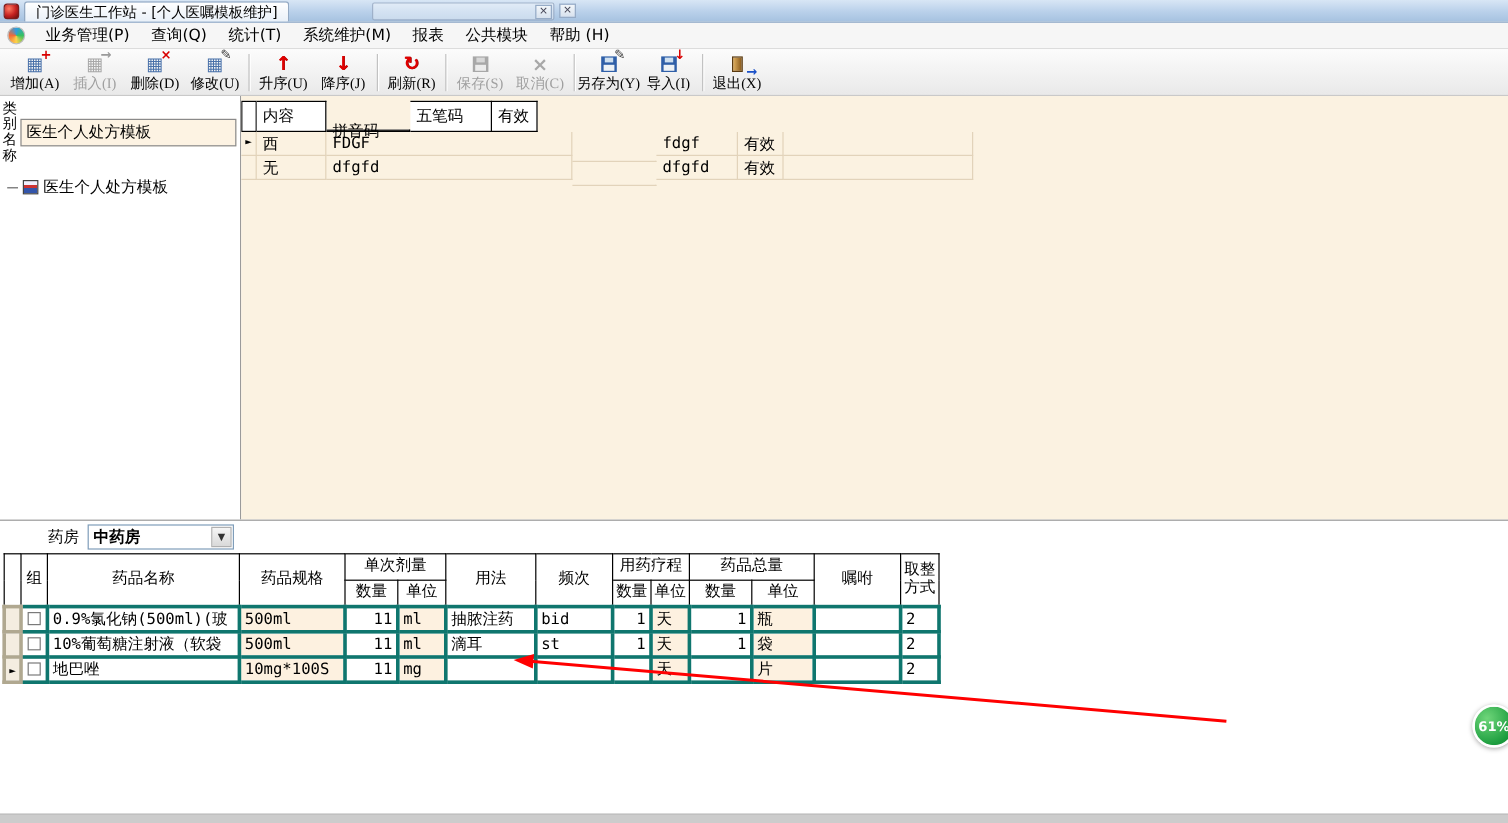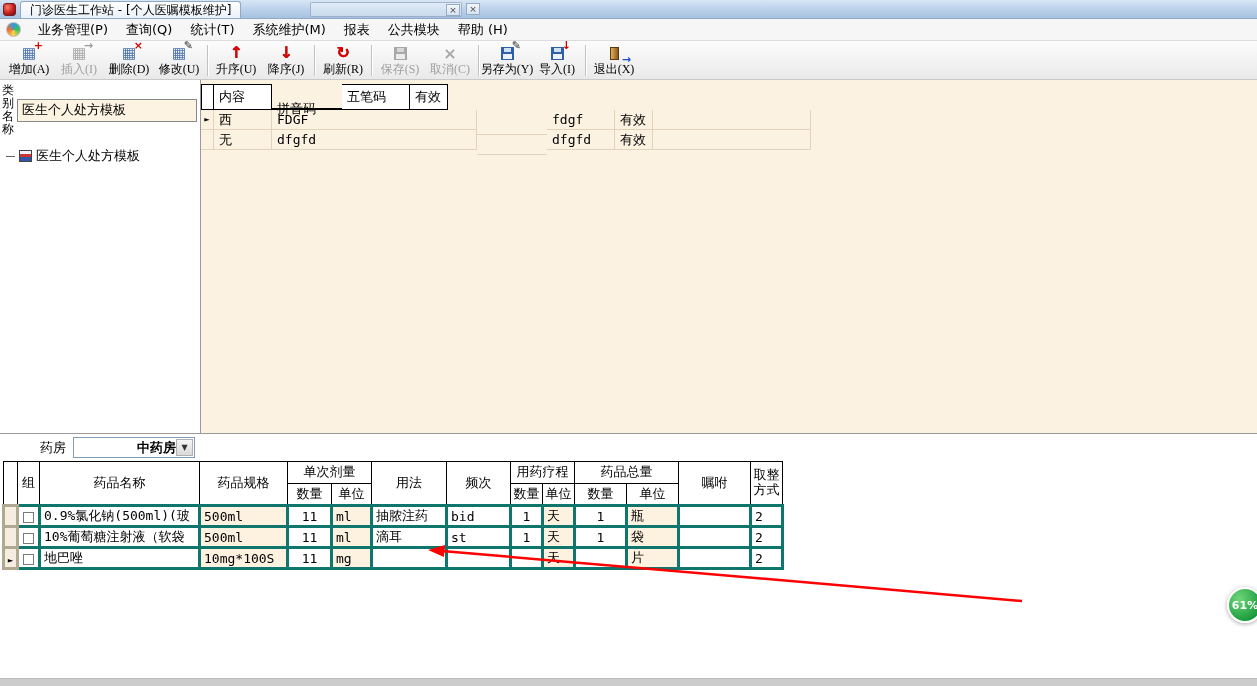--- a/index.html
+++ b/index.html
@@ -76,33 +76,33 @@
   .tg-c.gut{ padding:0; justify-content:center; border-left:1px solid #cbbd a4;}
   .w-g{ width:13px;} .w-c0{ width:58px;} .w-c1{ width:205px;} .w-c2{ width:70px;margin-top:24px;}
   .w-c3{ width:68px;} .w-c4{ width:38px;} .w-c5{ width:158px;}
   .marker{ font-size:9px; line-height:9px; color:#000;}
   
   .bottom{ height:253px; border-top:1px solid #9a9a9a; background:#fff; position:relative;}
   .pharm-row{ height:27px; display:flex; align-items:center; gap:7px; padding-left:9px;}
   .pharm-label{ font-size:13px;margin-left:31px;}
   .combo{ width:122px; height:21px; border:1px solid #7f9db9; background:#fff;
     display:flex; align-items:center;}
-  .combo-text{ flex:1; padding-left:4px; font-size:13px; font-weight:bold; white-space:nowrap;text-align:right;}
+  .combo-text{ flex:1; padding-left:4px; font-size:13px; font-weight:bold; white-space:nowrap;}
   .combo-arrow{ width:17px; height:17px; margin-right:1px; border:1px solid #b0b0b0;
     background:linear-gradient(#f6f6f6,#d9d9d9); font-size:8px; color:#333;
     display:flex; align-items:center; justify-content:center;}
   table.dgrid{ border-collapse:collapse; table-layout:fixed; margin-left:2px;}
   .dgrid th{ border:1px solid #000; background:#fff; font-weight:normal; font-size:13px;
     height:22px; padding:0 2px; line-height:1.15; white-space:normal;}
   .dgrid td{ border:3px solid #0f766e; height:20px; padding:0 3px;
     font-family:"DejaVu Sans Mono","DejaVu Sans",monospace; font-size:13px;
     white-space:nowrap; overflow:hidden;}
   .dgrid td.gut{ padding:0; text-align:center; background:#f4ede0; border-color:#b0a890;}
   .dgrid td.tint{ background:#fdf1e0;}
-  .dgrid td.r{ text-align:center;}
+  .dgrid td.r{ text-align:right;}
   .cb{ width:11px; height:11px; border:1px solid #7a7a7a; background:#fff; display:inline-block; vertical-align:middle;}
   
   .annot{ position:absolute; left:0; top:0; pointer-events:none; z-index:50;}
   .pct-badge{ position:absolute; left:1227px; top:587px; width:36px; height:36px; z-index:60;
     border-radius:50%; border:2px solid #fff;
     background:radial-gradient(circle at 32% 30%,#6fd67a,#1d9e3f 70%,#147a2e);
     box-shadow:0 1px 4px rgba(0,0,0,.35); color:#fff; font-size:11px; font-weight:bold;
     display:flex; align-items:center; justify-content:center;}
   .bottom-strip{ position:absolute; left:0; right:0; bottom:0; height:8px; background:#cccccc;
     border-top:1px solid #bdbdbd; z-index:5;}

